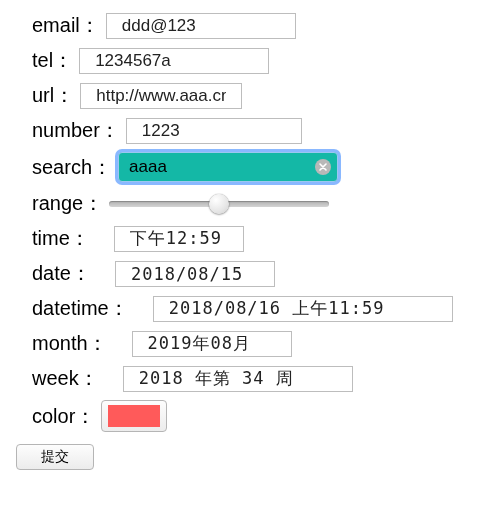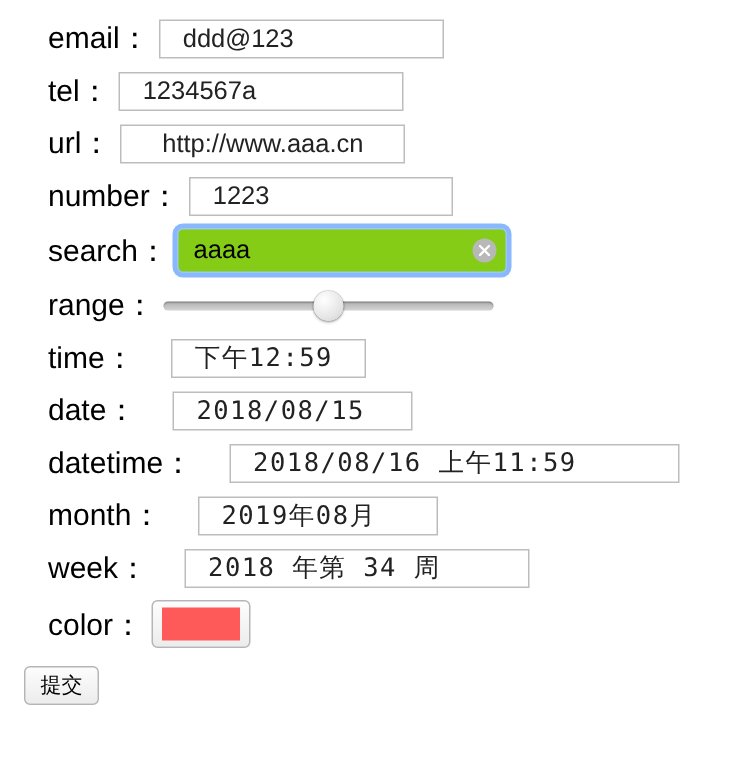--- a/index.html
+++ b/index.html
@@ -26,39 +26,39 @@
       border: 1px solid #bdbdbd;
       background: #fff;
       height: 26px;
       font-size: 17px;
       padding: 2px 15px;
       font-family: inherit;
       color: #222;
     }
     .tf-email   { width: 190px; }
     .tf-tel     { width: 190px; }
-    .tf-url     { width: 190px; text-align: center; }
+    .tf-url     { width: 162px; text-align: center; }
     .tf-number  { width: 176px; }
     .tf-time    { width: 130px; }
     .tf-date    { width: 160px; }
     .tf-datetime{ width: 300px; }
     .tf-month   { width: 160px; }
     .tf-week    { width: 230px; }
     .tf-mono    { font-family: Menlo, Consolas, monospace; letter-spacing: 1px; margin-left: 18px; }
     
     .searchwrap {
       position: relative;
       display: inline-flex;
       align-items: center;
       height: 30px;
       width: 220px;
       border: 1px solid #9cc7f0;
       border-radius: 4px;
       box-shadow: 0 0 0 3px rgba(99,160,255,0.75);
-      background: #84cc16;
+      background: #14b8a6;
       padding: 0 28px 0 8px;
     }
     .searchwrap input {
       border: none;
       outline: none;
       width: 100%;
       font-size: 17px;
       font-family: inherit;
       background: transparent;
     }
@@ -116,21 +116,21 @@
       cursor: pointer;
     }
     .colorswatch {
       width: 52px;
       height: 22px;
     }
     
     .submitbtn {
       margin-top: 4px;
       font-size: 14px;
-      padding: 3px 10px;
+      padding: 3px 24px;
       border: 1px solid #b5b5b5;
       border-radius: 4px;
       background: linear-gradient(to bottom,#fdfdfd,#ececec);
       cursor: pointer;
       font-family: inherit;
     }
   </style>
 </head>
 <body>
 

